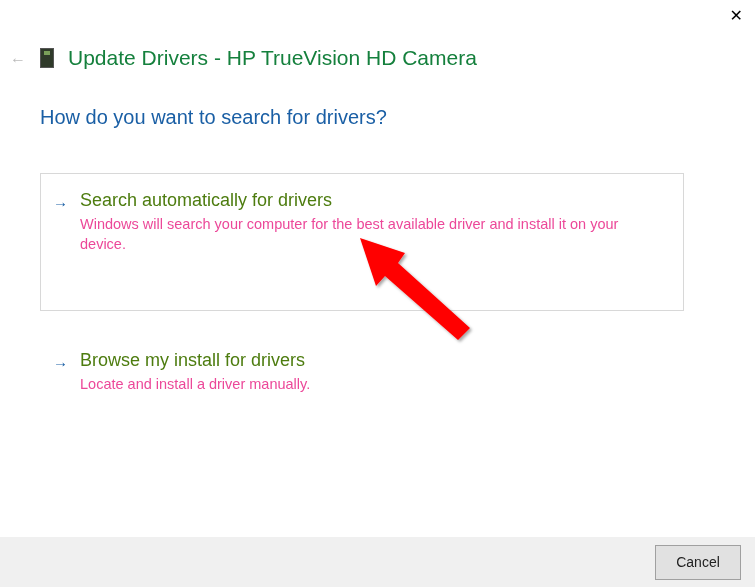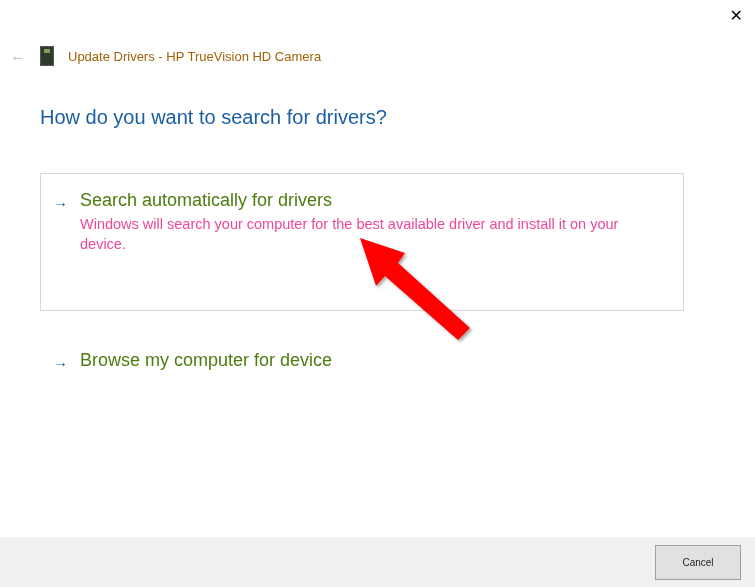--- a/index.html
+++ b/index.html
@@ -43,22 +43,22 @@
     position: relative;
   }
   .device-icon::after {
     content: "";
     position: absolute;
     left: 3px; right: 3px; top: 2px;
     height: 4px;
     background: #7aa05a;
   }
   .title {
-    font-size: 13px;
-    color: #a16207;
+    font-size: 21px;
+    color: #15803d;
   }
   .content {
     position: absolute;
     top: 106px;
     left: 40px;
     right: 71px;
   }
   .heading {
     font-size: 20px;
     color: #1a5fa5;
@@ -103,21 +103,21 @@
     display: flex;
     align-items: center;
     justify-content: flex-end;
     padding-right: 14px;
   }
   .cancel-btn {
     width: 86px;
     height: 35px;
     background: #e1e1e1;
     border: 1px solid #a0a0a0;
-    font-size: 10px;
+    font-size: 14px;
     color: #222;
     cursor: pointer;
   }
   .annotation-arrow {
     position: absolute;
     left: 350px;
     top: 218px;
     pointer-events: none;
   }
 </style>
@@ -139,21 +139,22 @@
     <span class="opt-arrow">→</span>
     <div>
       <div class="opt-title">Search automatically for drivers</div>
       <div class="opt-desc">Windows will search your computer for the best available driver and install it on your device.</div>
     </div>
   </div>
 
   <div class="option">
     <span class="opt-arrow">→</span>
     <div>
-      <div class="opt-title">Browse my computer for device</div>
+      <div class="opt-title">Browse my install for drivers</div>
+      <div class="opt-desc">Locate and install a driver manually.</div>
     </div>
   </div>
 </div>
 
 <svg class="annotation-arrow" width="140" height="140" viewBox="0 0 140 140">
   <defs>
     <filter id="ds" x="-20%" y="-20%" width="140%" height="140%">
       <feDropShadow dx="2" dy="2" stdDeviation="1.5" flood-opacity="0.35"></feDropShadow>
     </filter>
   </defs>

